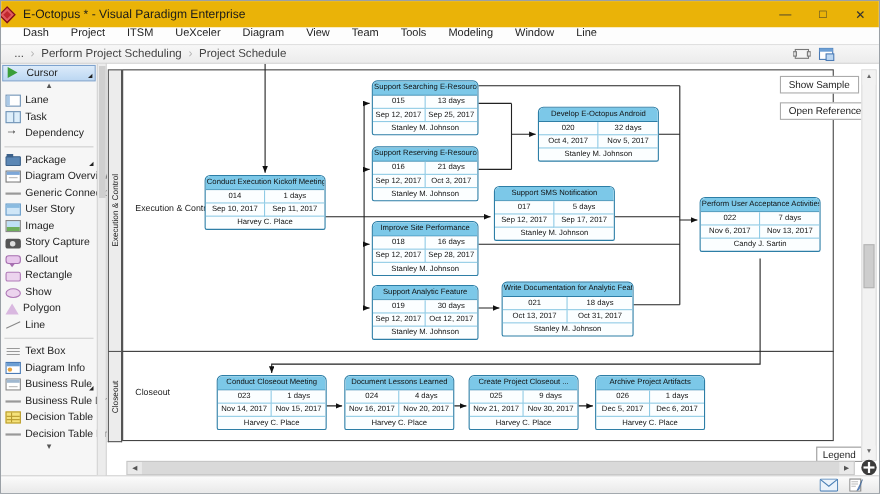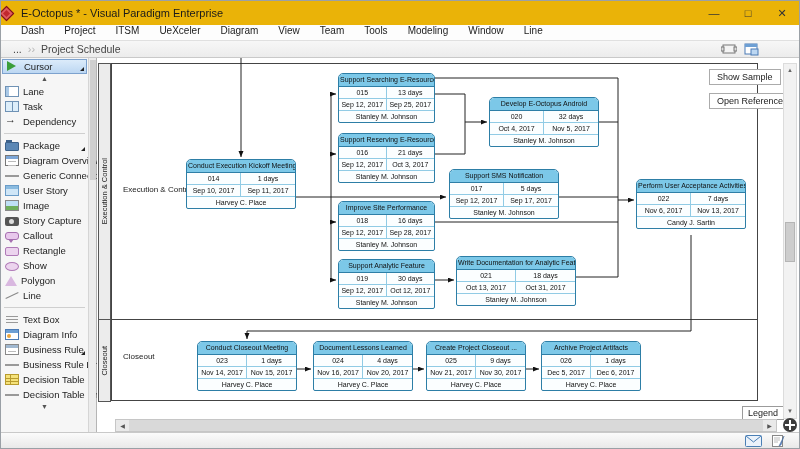--- a/index.html
+++ b/index.html
@@ -115,20 +115,21 @@
       <span class="menu-item">Tools</span>
       <span class="menu-item">Modeling</span>
       <span class="menu-item">Window</span>
       <span class="menu-item">Line</span>
     </div>
 
   <div class="breadbar">
     <div class="crumbs" id="crumbs">
         <span class="crumb">...</span>
         <span class="crumb-sep">›</span>
+        <span class="crumb">Perform Project Scheduling</span>
         <span class="crumb-sep">›</span>
         <span class="crumb">Project Schedule</span>
       </div>
     <div class="bread-icons">
       <span class="bicon">
         <svg width="16" height="12" viewBox="0 0 16 12">
             <rect x="2" y="2" width="12" height="8" fill="#f4f4f4" stroke="#777"></rect>
             <rect x="0" y="4" width="3" height="4" fill="#ddd" stroke="#777"></rect>
             <rect x="13" y="4" width="3" height="4" fill="#ddd" stroke="#777"></rect>
           </svg>

